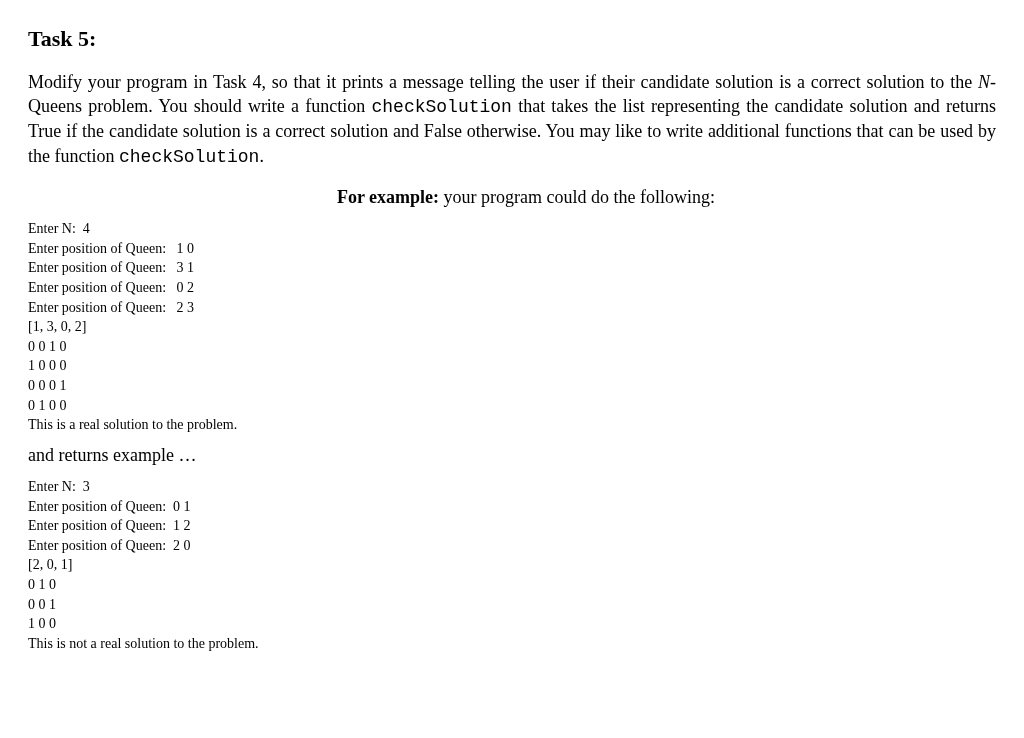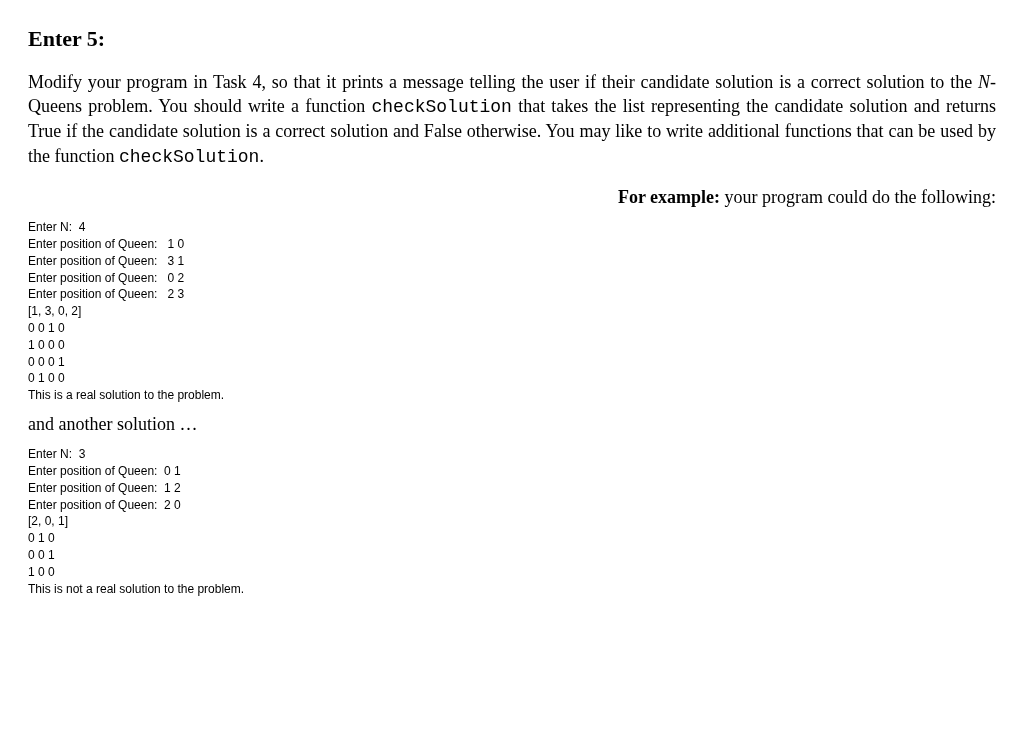--- a/index.html
+++ b/index.html
@@ -30,39 +30,39 @@
     font-style: italic;
   }
   .mono {
     font-family: "Courier New", Courier, monospace;
   }
   .bold {
     font-weight: bold;
   }
   .example-intro {
     margin-left: 28px;
-    text-align: right;
+    text-align: center;
     margin-bottom: 10px;
   }
   .code-block {
-    font-family: Liberation Sans, sans-serif;
-    font-size: 12px;
+    font-family: Liberation Serif, serif;
+    font-size: 14px;
     white-space: pre;
     margin: 2px 0 6px 0;
     line-height: 1.4;
   }
   .and-another {
     margin: 8px 0 10px 0;
     text-align: left;
   }
 </style>
 </head>
 <body>
 
-<div class="title">Enter 5:</div>
+<div class="title">Task 5:</div>
 
 <p class="body-text">
   <span>Modify your program in Task 4, so that it prints a message telling the user if their candidate solution is a correct solution to the </span><span class="italic">N</span><span>-Queens problem.  You should write a function </span><span class="mono">checkSolution</span><span> that takes the list representing the candidate solution and returns True if the candidate solution is a correct solution and False otherwise.  You may like to write additional functions that can be used by the function </span><span class="mono">checkSolution</span><span>.</span>
 </p>
 
 <p class="body-text example-intro">
   <span class="bold">For example:</span><span> your program could do the following:</span>
 </p>
 
 <div class="code-block">Enter N:  4
@@ -70,21 +70,21 @@
 Enter position of Queen:   3 1
 Enter position of Queen:   0 2
 Enter position of Queen:   2 3
 [1, 3, 0, 2]
 0 0 1 0
 1 0 0 0
 0 0 0 1
 0 1 0 0
 This is a real solution to the problem.</div>
 
-<p class="body-text and-another">and another solution …</p>
+<p class="body-text and-another">and returns example …</p>
 
 <div class="code-block">Enter N:  3
 Enter position of Queen:  0 1
 Enter position of Queen:  1 2
 Enter position of Queen:  2 0
 [2, 0, 1]
 0 1 0
 0 0 1
 1 0 0
 This is not a real solution to the problem.</div>

